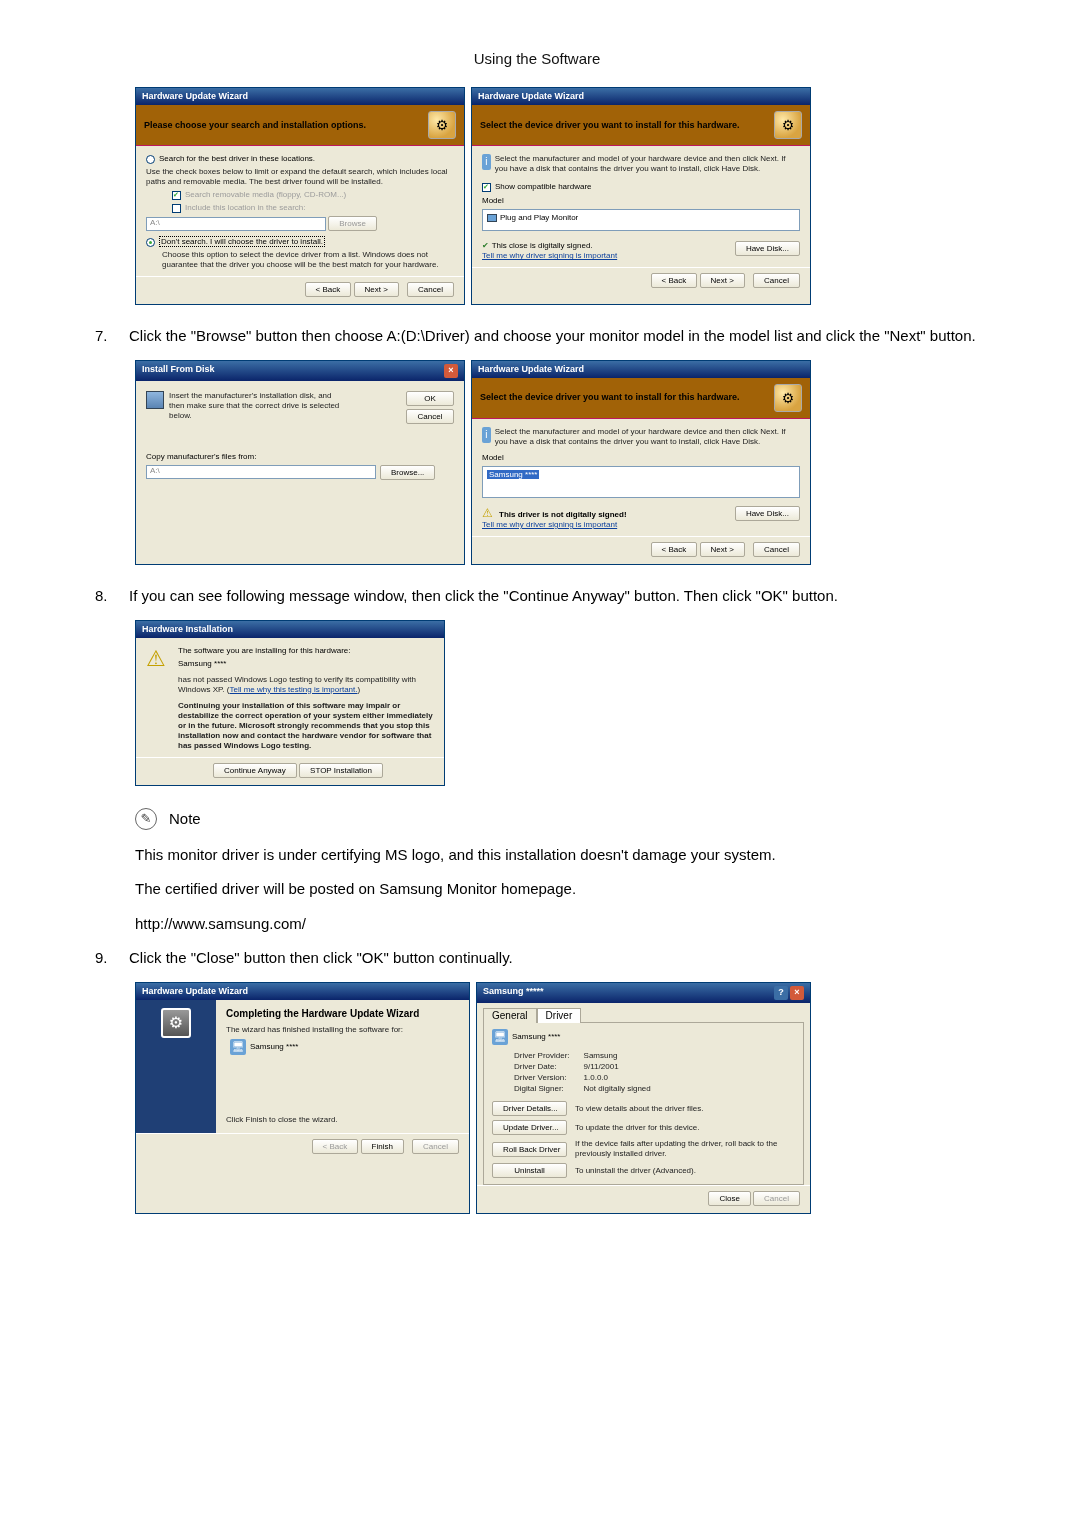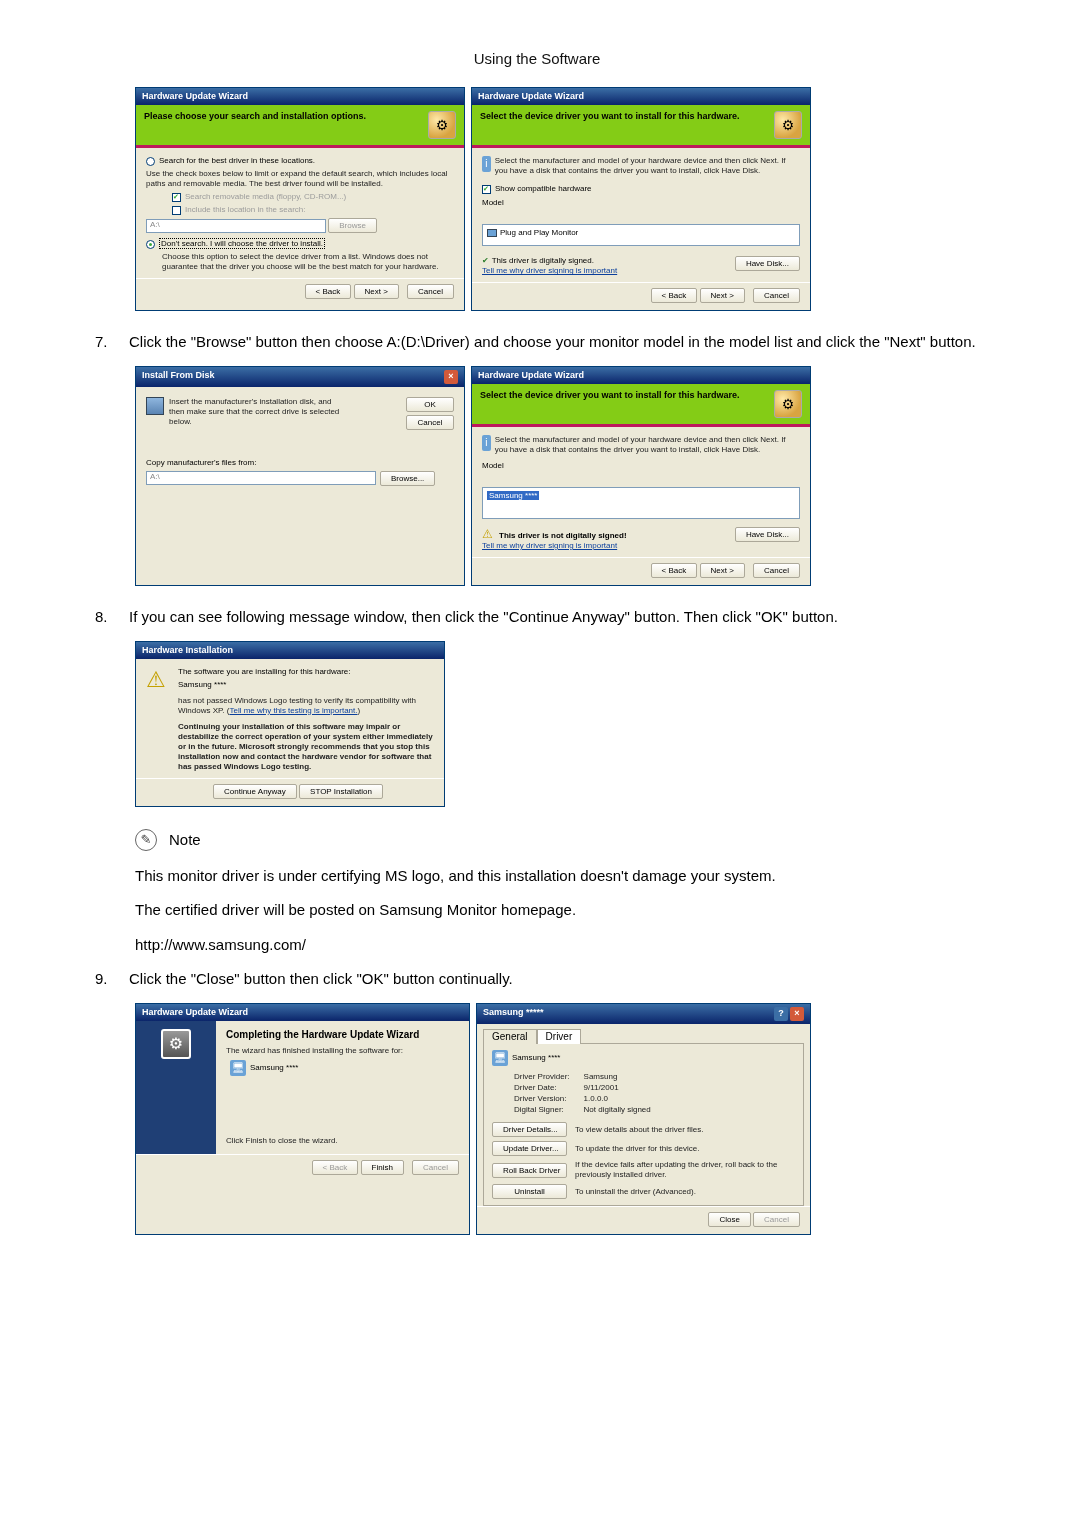--- a/index.html
+++ b/index.html
@@ -42,26 +42,26 @@
     background: linear-gradient(to bottom,#3b6ea5,#0a246a);
     color: #fff;
     font-weight: bold;
     font-size: 9px;
     padding: 3px 6px;
   }
   .dlg-body {
     padding: 8px 10px 6px 10px;
   }
   .dlg-header-strip {
-    background: #84cc16;
-    border-bottom: 3px solid #be185d;
+    background: #a16207;
+    border-bottom: 1px solid #be185d;
     padding: 6px 8px;
     display: flex;
     justify-content: space-between;
-    align-items: flex-start;
+    align-items: center;
   }
   .dlg-header-strip .bold { font-weight: bold; font-size: 9px; }
   .wizard-icon {
     width: 28px; height: 28px;
     background: radial-gradient(circle at 30% 30%, #ffe9a8, #d9a441 70%);
     border: 1px solid #aaa;
     border-radius: 3px;
     font-size: 14px;
     text-align: center;
     line-height: 26px;
@@ -88,21 +88,21 @@
   .radiobox, .checkbx {
     width:9px; height:9px; border:1px solid #003c74; background:#fff;
     display:inline-block; vertical-align:middle; margin-right:4px;
   }
   .radiobox { border-radius:50%; position:relative;}
   .radiobox.sel::after{content:"";position:absolute;left:2px;top:2px;width:3px;height:3px;background:#39a83a;border-radius:50%;}
   .checkbx.sel::after{content:"✔";font-size:7px;color:#39a83a;position:relative;top:-2px;left:0;}
   .btn-row { text-align:right; padding:5px 10px 7px 26px; background:#ece9d8; border-top:1px solid #fff;}
   .link { color:#0b3f9c; text-decoration:underline; }
   .list-box {
-    border:1px solid #7f9db9; background:#fff; margin-top:16px; padding:3px 4px;
+    border:1px solid #7f9db9; background:#fff; margin-top:3px; padding:3px 4px;
     min-height: 22px;
   }
   .mini-info-icon {
     width:16px;height:16px;background:#6aa2d6;border-radius:2px;
     display:inline-block;vertical-align:top;margin-right:4px;color:#fff;
     font-size:10px;text-align:center;line-height:16px;
   }
   .warn-icon {
     width:14px;height:14px;color:#c4a000;display:inline-block;
     font-size:12px;margin-right:3px;
@@ -200,21 +200,21 @@
           <span class="mini-info-icon">i</span>
           <span class="sub">Select the manufacturer and model of your hardware device and then click Next. If you have a disk that contains the driver you want to install, click Have Disk.</span>
         </div>
         <div style="margin-top:8px;"><span class="checkbx sel"></span><span>Show compatible hardware</span></div>
         <div style="margin-top:4px;">Model</div>
         <div class="list-box">
           <span class="monitor-mini"></span><span>Plug and Play Monitor</span>
         </div>
         <div style="display:flex;justify-content:space-between;align-items:flex-start;margin-top:10px;">
           <div>
-            <div><span style="color:#2a7c2a;margin-right:3px;">✔</span><span>This driver is digitally signed.</span></div>
+            <div><span style="color:#2a7c2a;margin-right:3px;">✔</span><span>This close is digitally signed.</span></div>
             <div class="link">Tell me why driver signing is important</div>
           </div>
           <span class="tiny-btn">Have Disk...</span>
         </div>
       </div>
       <div class="btn-row">
         <span class="tiny-btn">&lt; Back</span>
         <span class="tiny-btn">Next &gt;</span>
         <span class="tiny-btn" style="margin-left:6px;">Cancel</span>
       </div>

